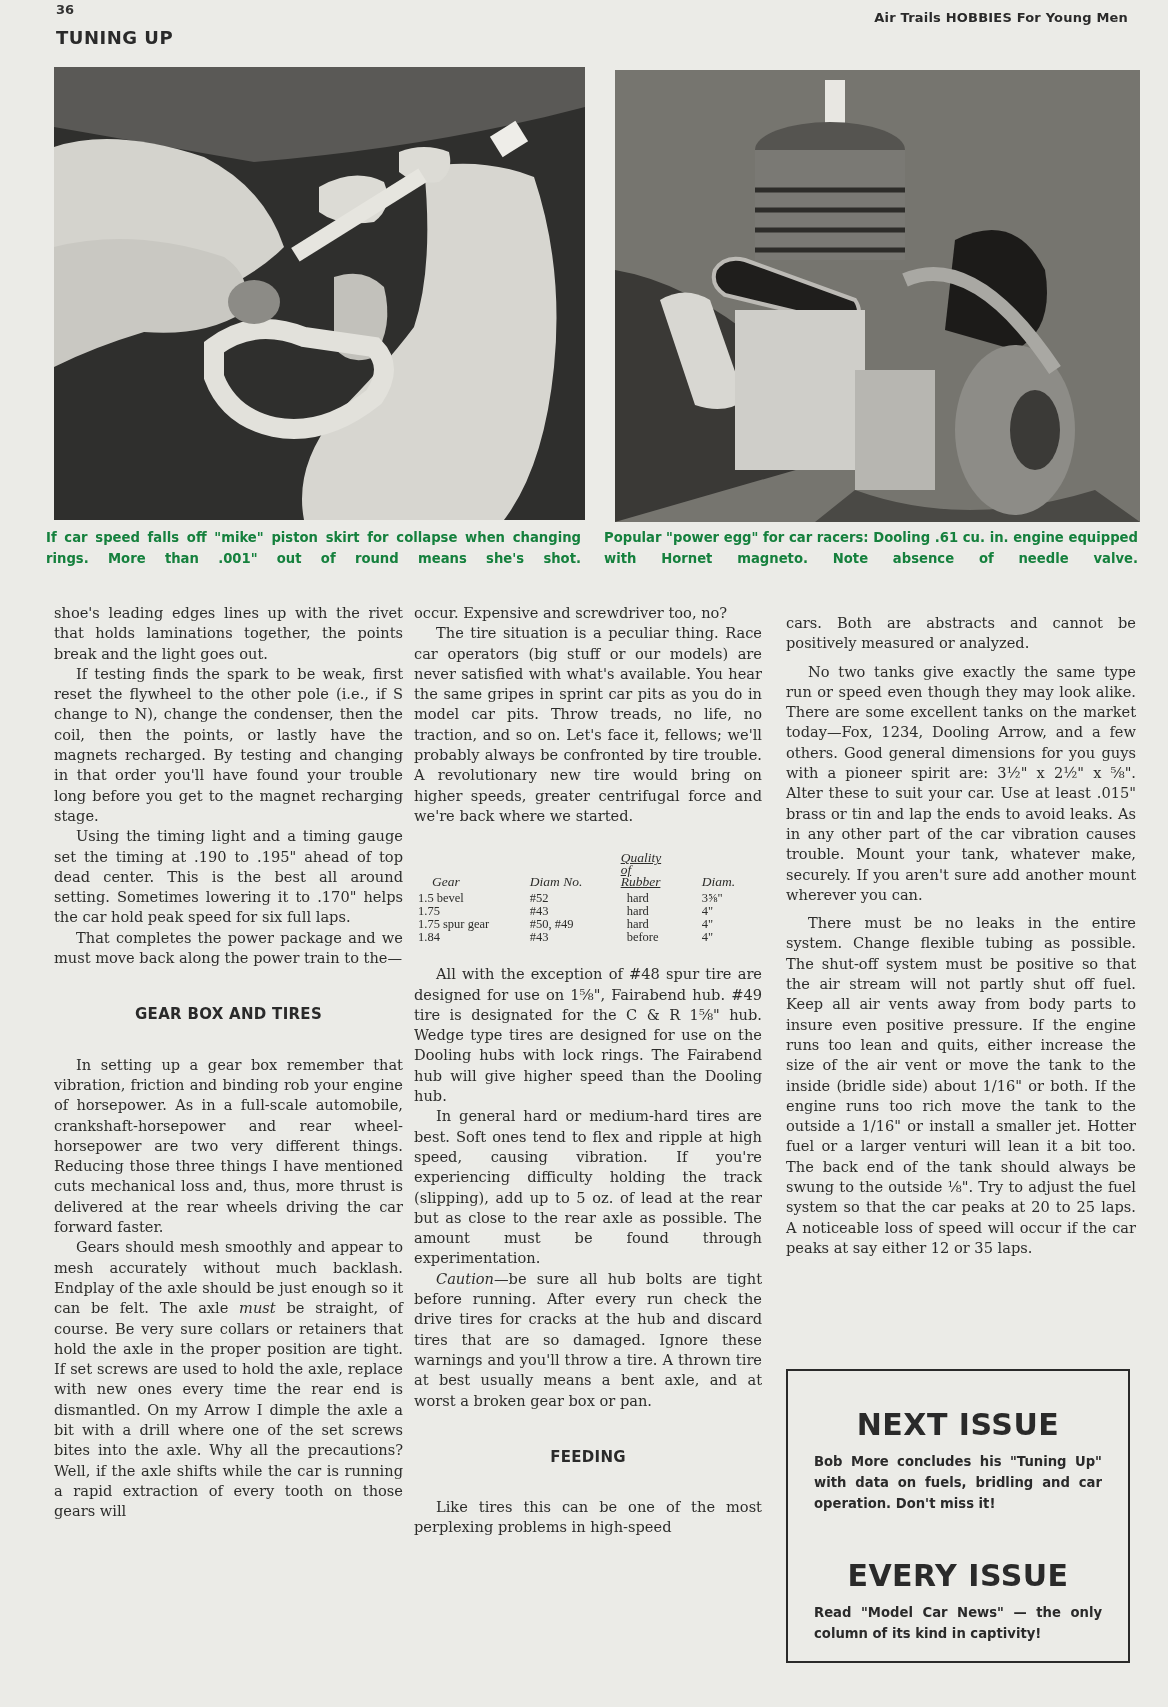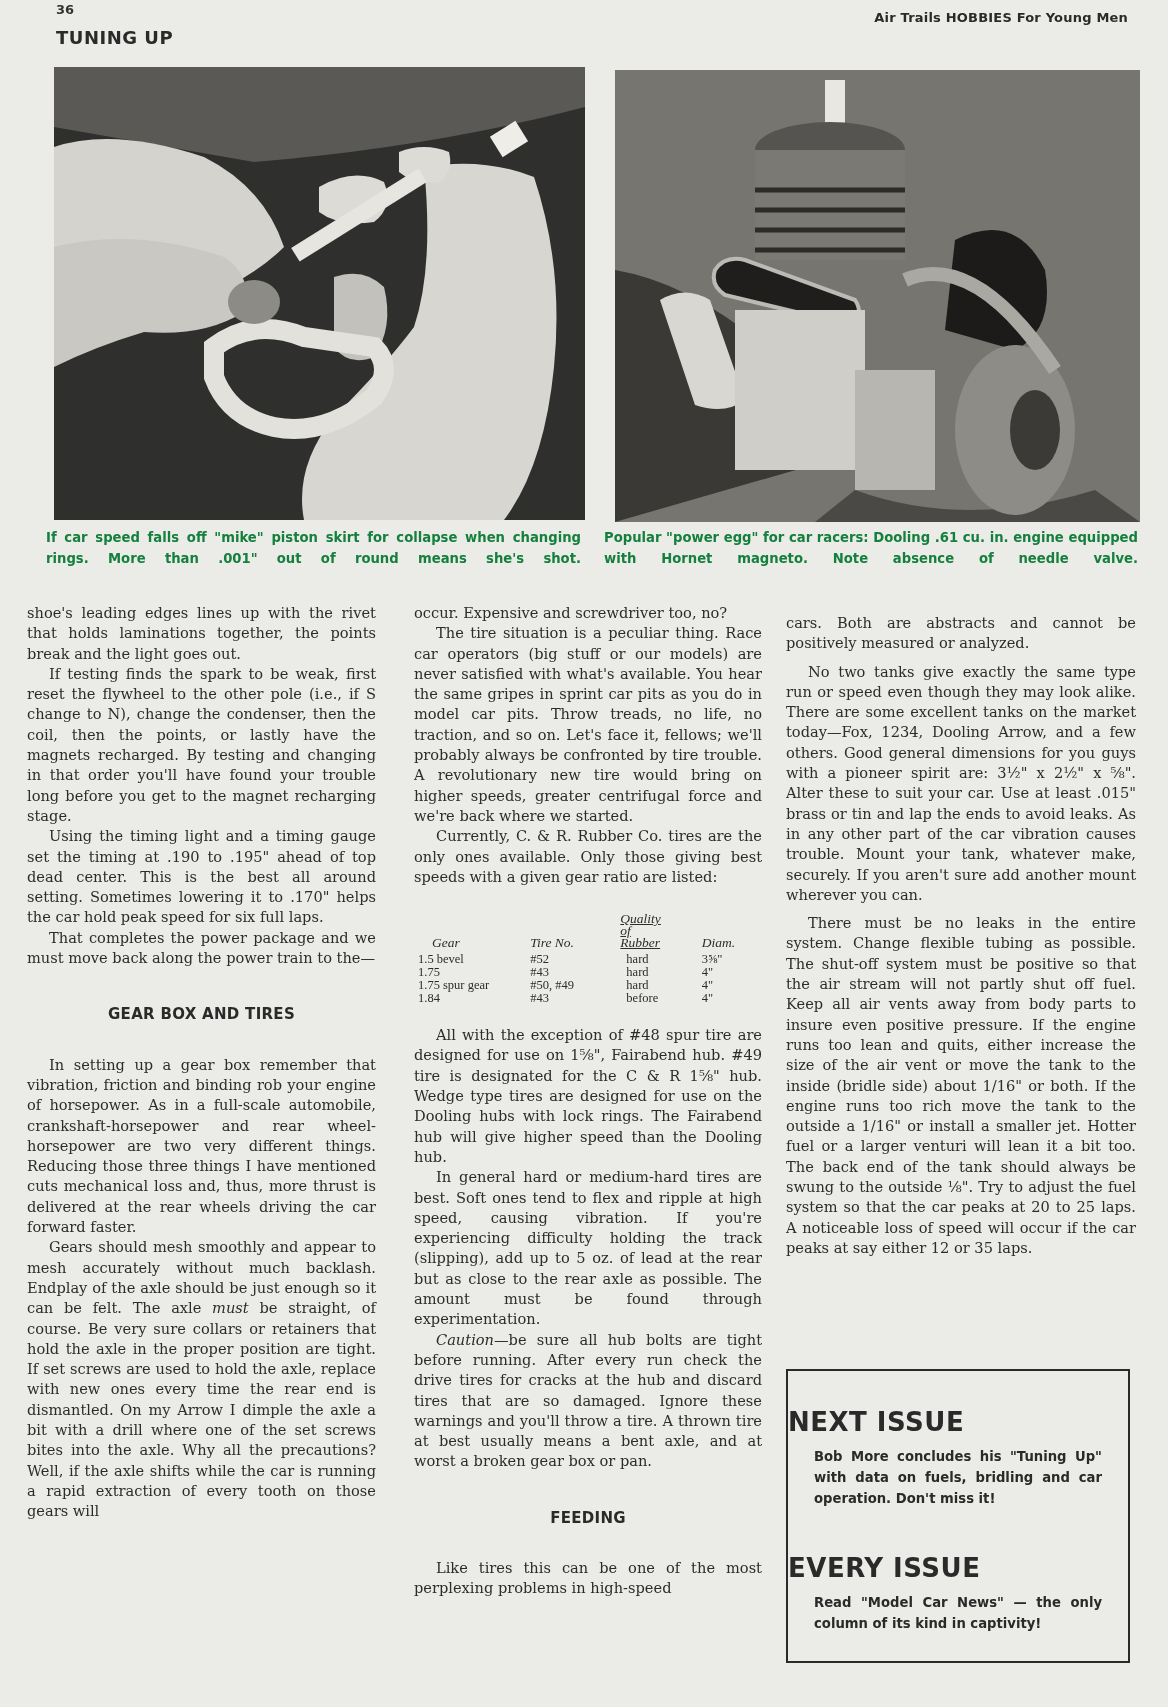--- a/index.html
+++ b/index.html
@@ -35,21 +35,21 @@
     #caption-left { left: 46px; width: 535px; }
     #caption-right { left: 604px; width: 534px; }
     .col {
       position: absolute; top: 603px;
       font-size: 14.6px; line-height: 20.3px; text-align: justify; hyphens: none;
       color: #2c2c2a;
     }
     .col p { margin: 0; text-indent: 22px; }
     .col p.noindent { text-indent: 0; }
     .col p.gap-top { margin-top: 8px; }
-    #col1 { left: 27px; width: 349px; }
+    #col1 { left: 54px; width: 349px; }
     #col2 { left: 414px; width: 348px; }
     #col3 { left: 786px; width: 350px; top: 613px; }
     .subhead {
       font-family: "DejaVu Sans", sans-serif; font-weight: bold; font-size: 15px;
       text-align: center; letter-spacing: 0.3px; color: #2a2a2a;
       margin: 36px 0 30px 0;
     }
     table.tires {
       width: 345px; border-collapse: collapse; margin: 26px 0 20px 4px;
       font-family: "Liberation Serif", serif; font-size: 12.5px; line-height: 13px;
@@ -65,21 +65,21 @@
     table.tires .c-diam { text-align: left; width: 60px; padding-right: 4px; }
     table.tires th.c-rub { text-align: left; padding-left: 0; text-decoration: underline; }
     table.tires th.c-gear { padding-left: 14px; }
     em { font-style: italic; }
     .promo-box {
       position: absolute; left: 786px; top: 1369px; width: 344px; height: 294px;
       border: 2px solid #2a2a2a; box-sizing: border-box;
       font-family: "DejaVu Sans", sans-serif; color: #2a2a2a;
     }
     .promo-head {
-      text-align: left; font-weight: bold; font-size: 26px; letter-spacing: 0.5px;
+      text-align: center; font-weight: bold; font-size: 30px; letter-spacing: 0.5px;
     }
     .promo-text {
       font-weight: bold; font-size: 13.2px; line-height: 21px; margin: 0 26px 0 26px; text-align: justify;
     }
     #next-head { margin-top: 36px; }
     #next-text { margin-top: 9px; }
     #every-head { margin-top: 44px; }
     #every-text { margin-top: 9px; }
   </style>
 </head>
@@ -140,27 +140,26 @@
   <p>Using the timing light and a timing gauge set the timing at .190 to .195" ahead of top dead center. This is the best all around setting. Sometimes lowering it to .170" helps the car hold peak speed for six full laps.</p>
   <p>That completes the power package and we must move back along the power train to the—</p>
   <div class="subhead">GEAR BOX AND TIRES</div>
   <p>In setting up a gear box remember that vibration, friction and binding rob your engine of horsepower. As in a full-scale automobile, crankshaft-horsepower and rear wheel-horsepower are two very different things. Reducing those three things I have mentioned cuts mechanical loss and, thus, more thrust is delivered at the rear wheels driving the car forward faster.</p>
   <p><span>Gears should mesh smoothly and appear to mesh accurately without much backlash. Endplay of the axle should be just enough so it can be felt. The axle</span> <em>must</em><span> be straight, of course. Be very sure collars or retainers that hold the axle in the proper position are tight. If set screws are used to hold the axle, replace with new ones every time the rear end is dismantled. On my Arrow I dimple the axle a bit with a drill where one of the set screws bites into the axle. Why all the precautions? Well, if the axle shifts while the car is running a rapid extraction of every tooth on those gears will</span></p>
 </div>
 
 <div class="col" id="col2">
   <p class="noindent">occur. Expensive and screwdriver too, no?</p>
   <p>The tire situation is a peculiar thing. Race car operators (big stuff or our models) are never satisfied with what's available. You hear the same gripes in sprint car pits as you do in model car pits. Throw treads, no life, no traction, and so on. Let's face it, fellows; we'll probably always be confronted by tire trouble. A revolutionary new tire would bring on higher speeds, greater centrifugal force and we're back where we started.</p>
-  <p>Currently, C. &amp; R. Rubber Co. tires are the only ones available. Only those giving best speeds with a given gear ratio are listed:</p>
 
   <table class="tires">
     <thead>
       <tr>
         <th class="c-gear">Gear</th>
-        <th class="c-tire">Tire No.</th>
+        <th class="c-tire">Diam No.</th>
         <th class="c-rub">
           <span>Quality</span><br>
           <span>of</span><br>
           <span>Rubber</span>
         </th>
         <th class="c-diam">Diam.</th>
       </tr>
     </thead>
     <tbody>
       <tr>

